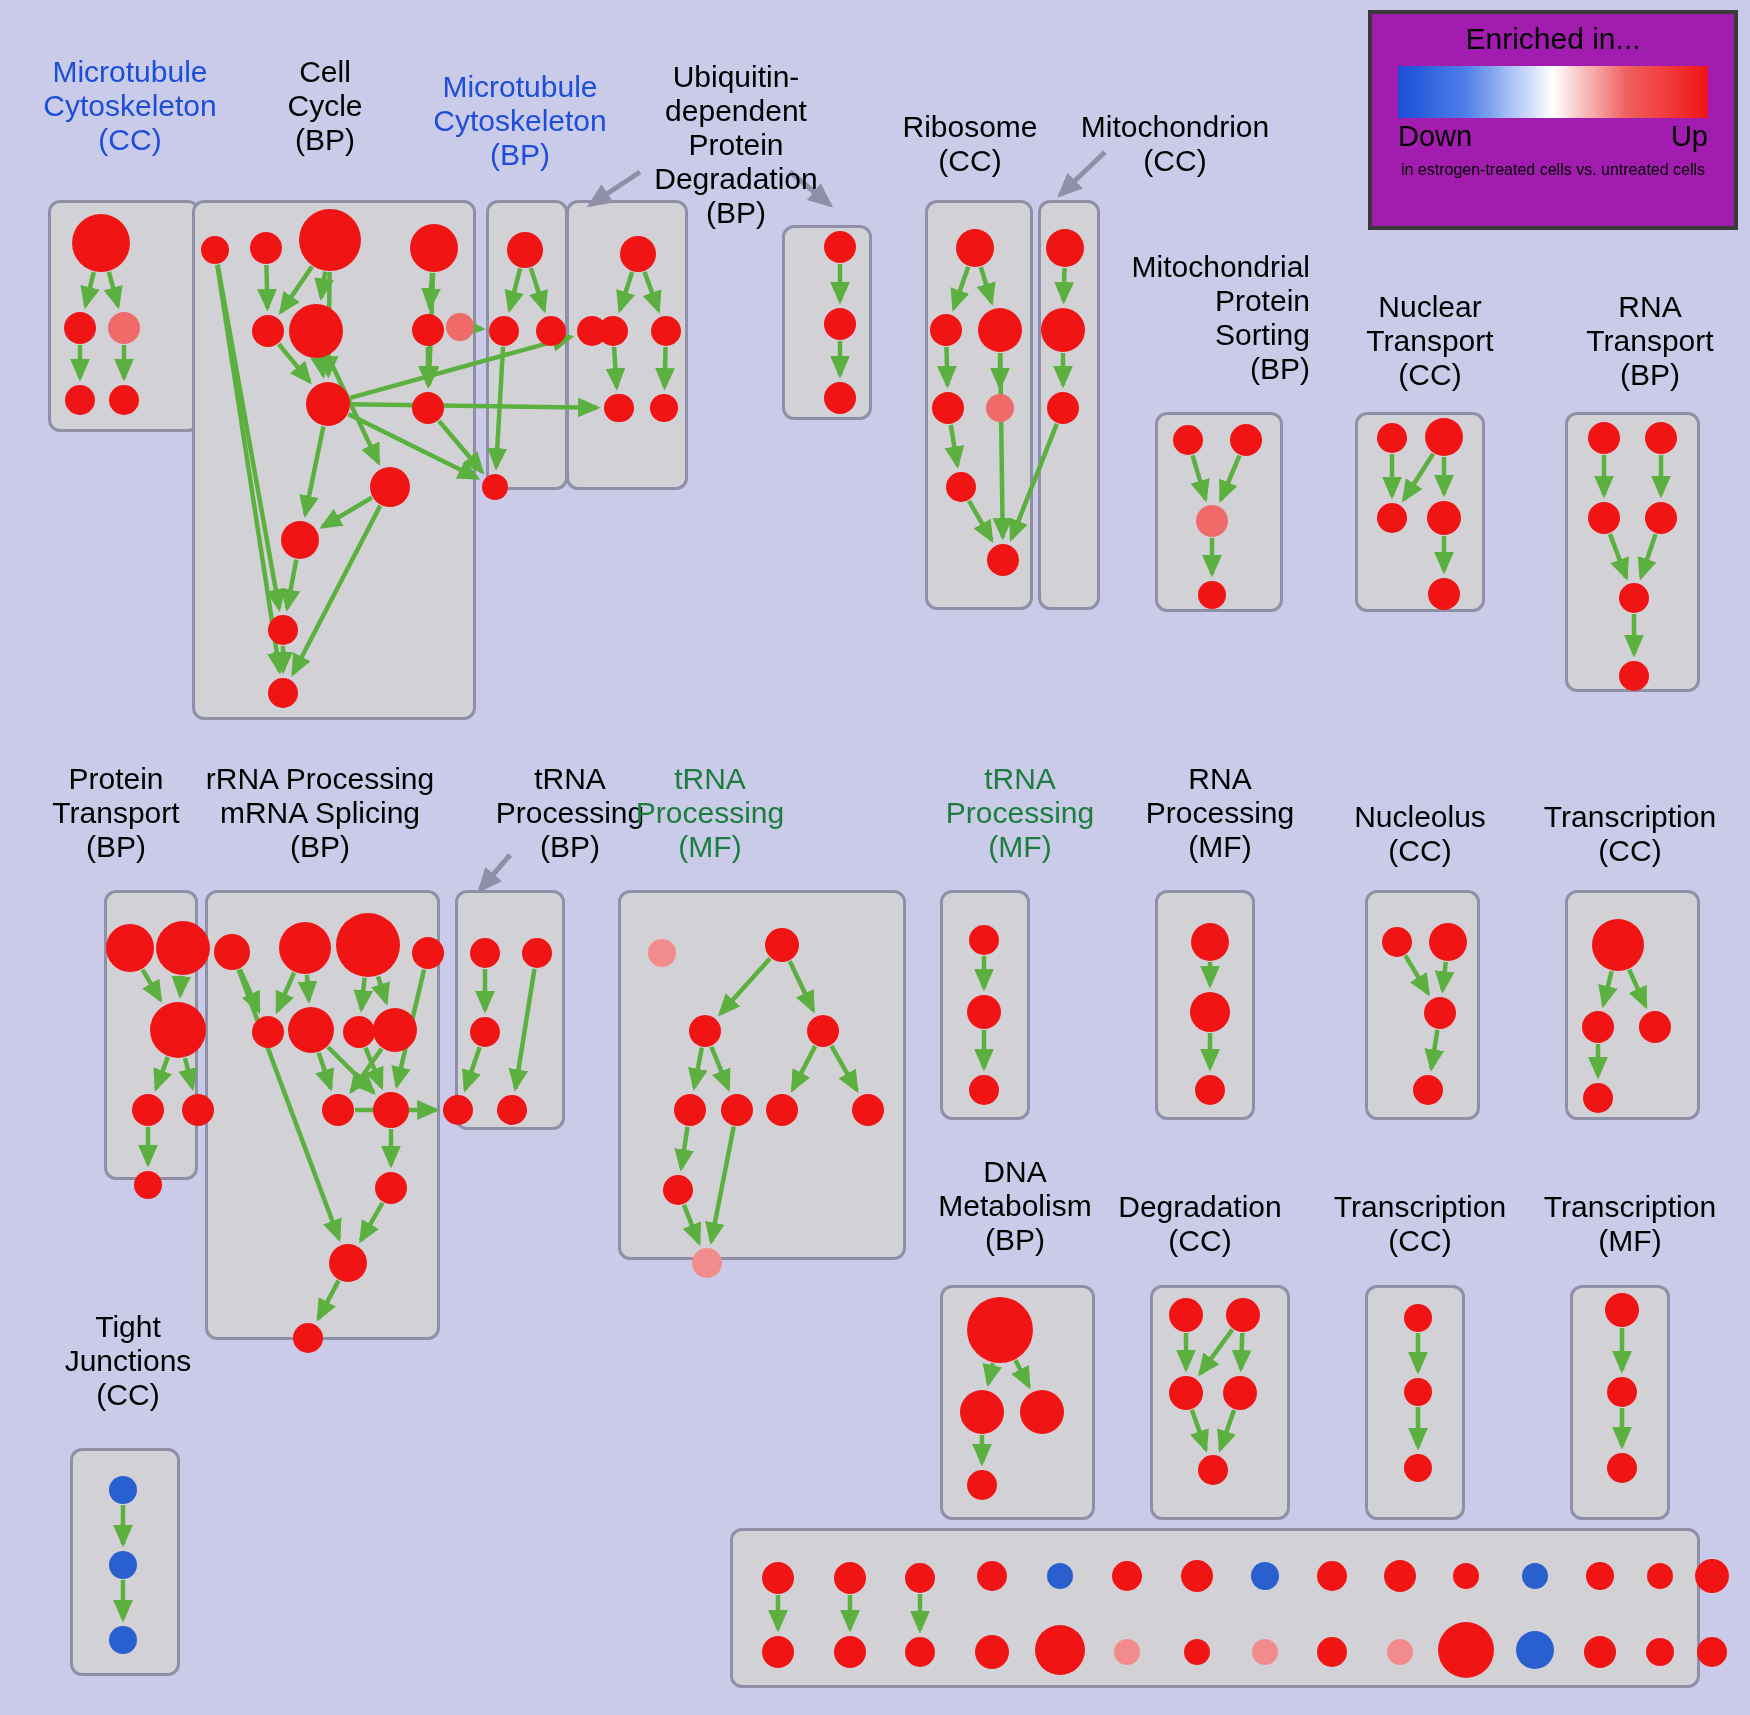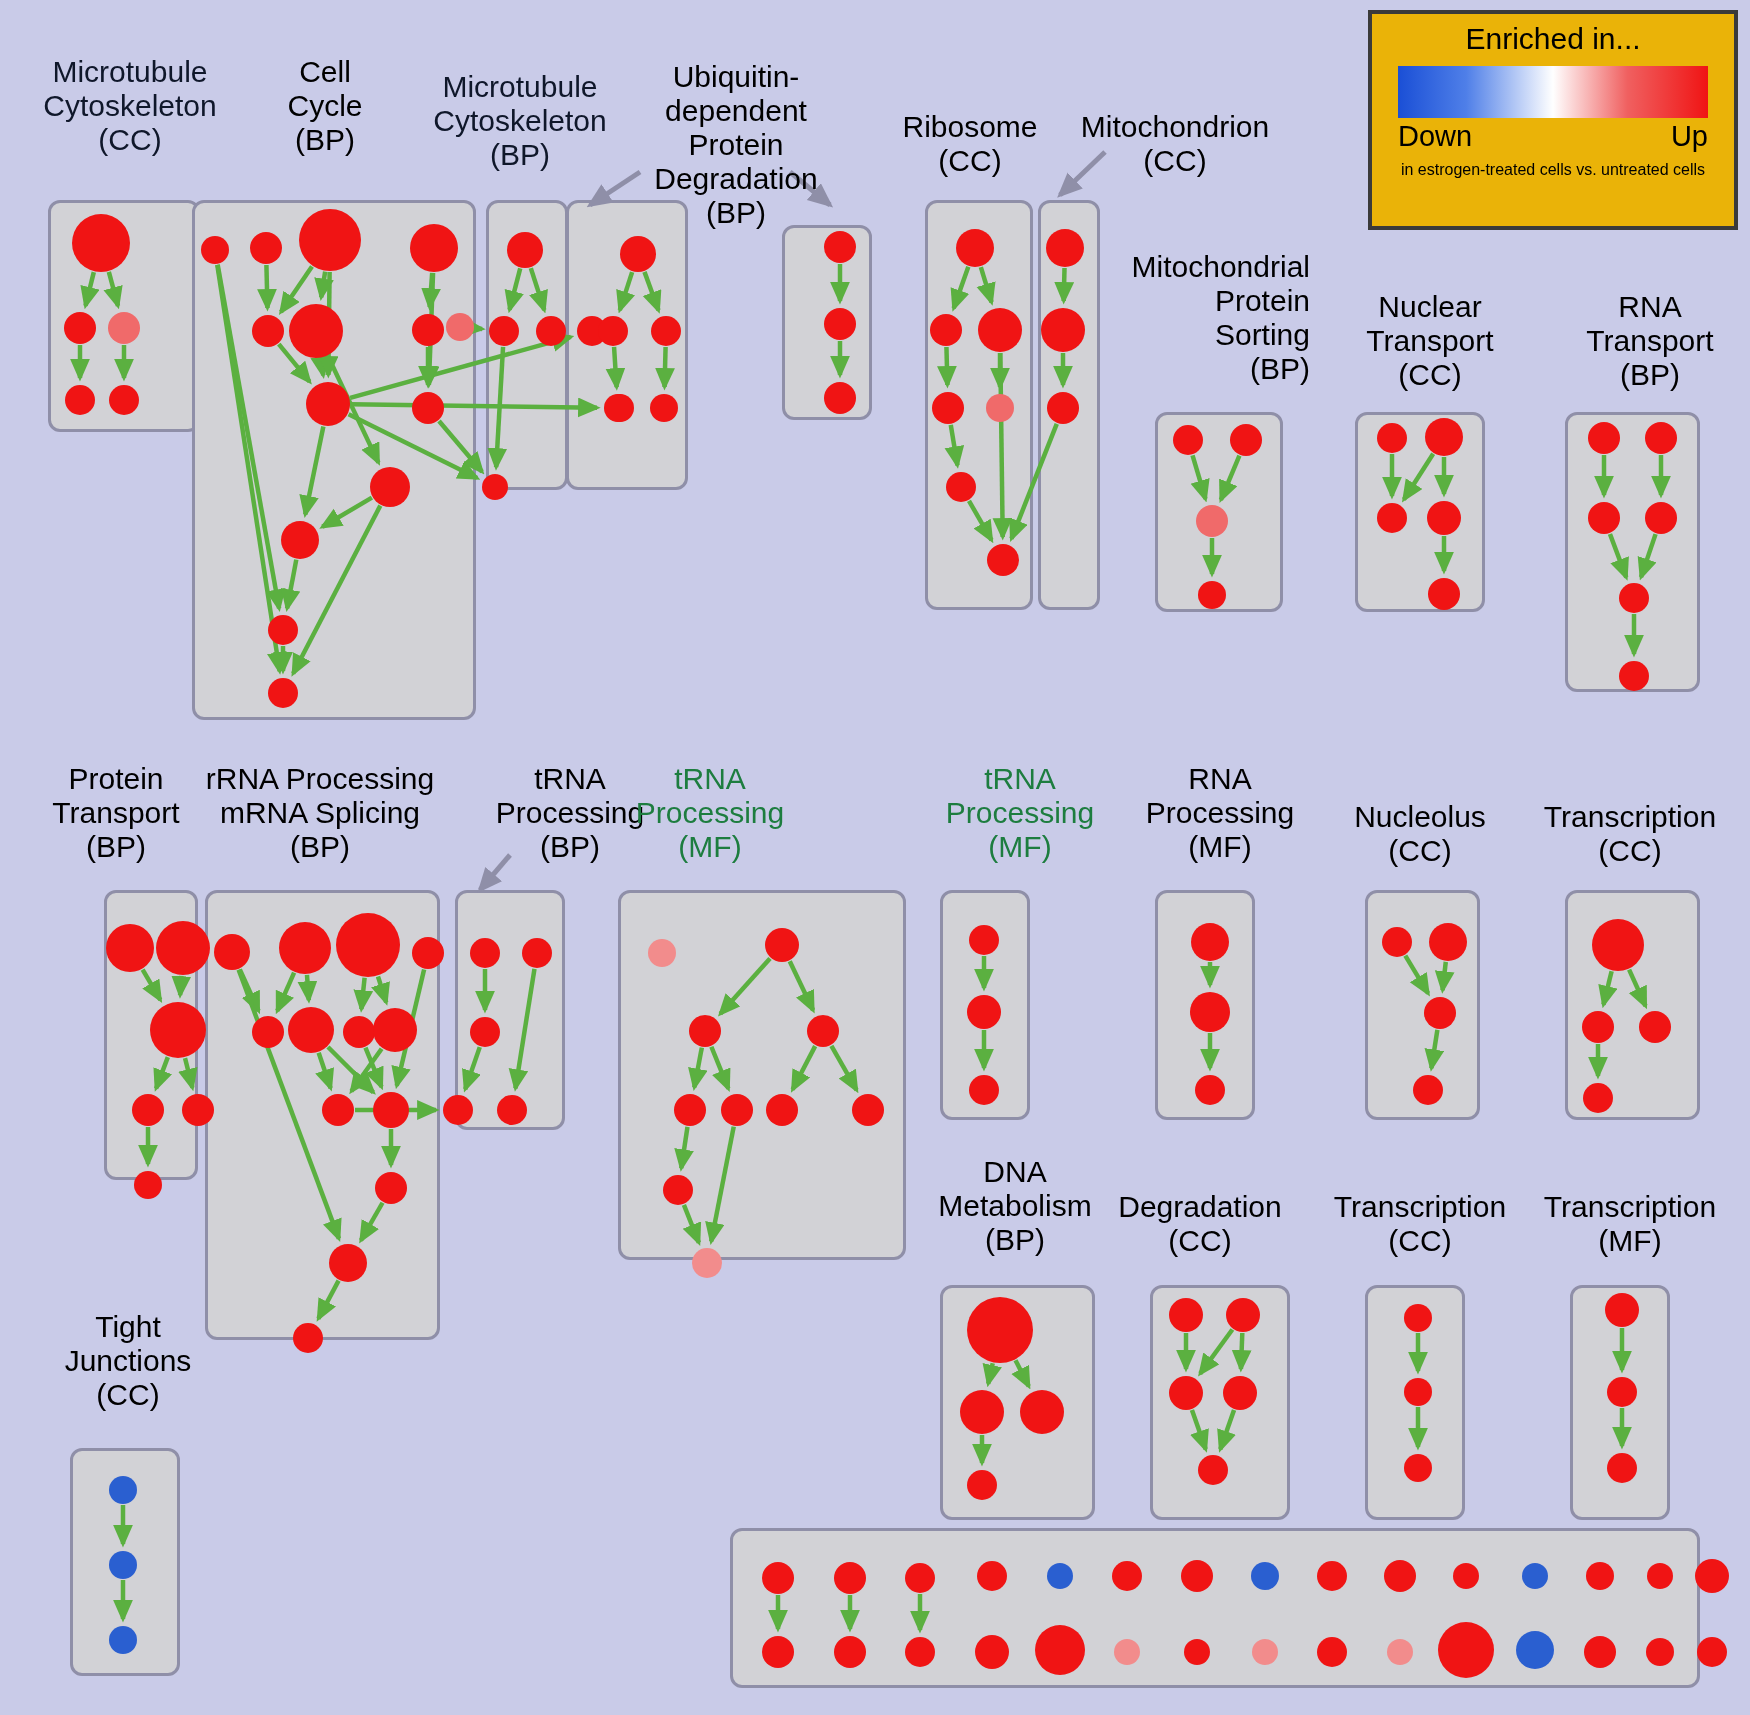--- a/index.html
+++ b/index.html
@@ -13,34 +13,34 @@
   #canvas{position:absolute;left:0;top:0;width:1750px;height:1715px;}
   .label{
     position:absolute;
     color:#000;
     font-size:30px;
     line-height:34px;
     text-align:center;
     white-space:pre-line;
     font-family:"Liberation Sans", sans-serif;
   }
-  .label.blue{color:#0f172a;}
+  .label.blue{color:#1d4ed8;}
   .label.green{color:#1d7d3f;}
   .box{
     position:absolute;
     background:#d2d2d6;
     border:3px solid #8f8fa8;
     border-radius:12px;
     box-sizing:border-box;
   }
   .legend{
     position:absolute;
     right:12px;top:10px;
     width:370px;height:220px;
-    background:#eab308;
+    background:#a21caf;
     border:4px solid #3a3a3a;
     box-sizing:border-box;
     text-align:center;
   }
   .legend .title{font-size:30px;margin-top:8px;color:#000;}
   .legend .bar{
     margin:10px auto 2px auto;
     width:310px;height:52px;
     background:linear-gradient(to right,#1a4fd6 0%,#4f7fe8 22%,#ffffff 50%,#f06060 74%,#f01414 100%);
   }

